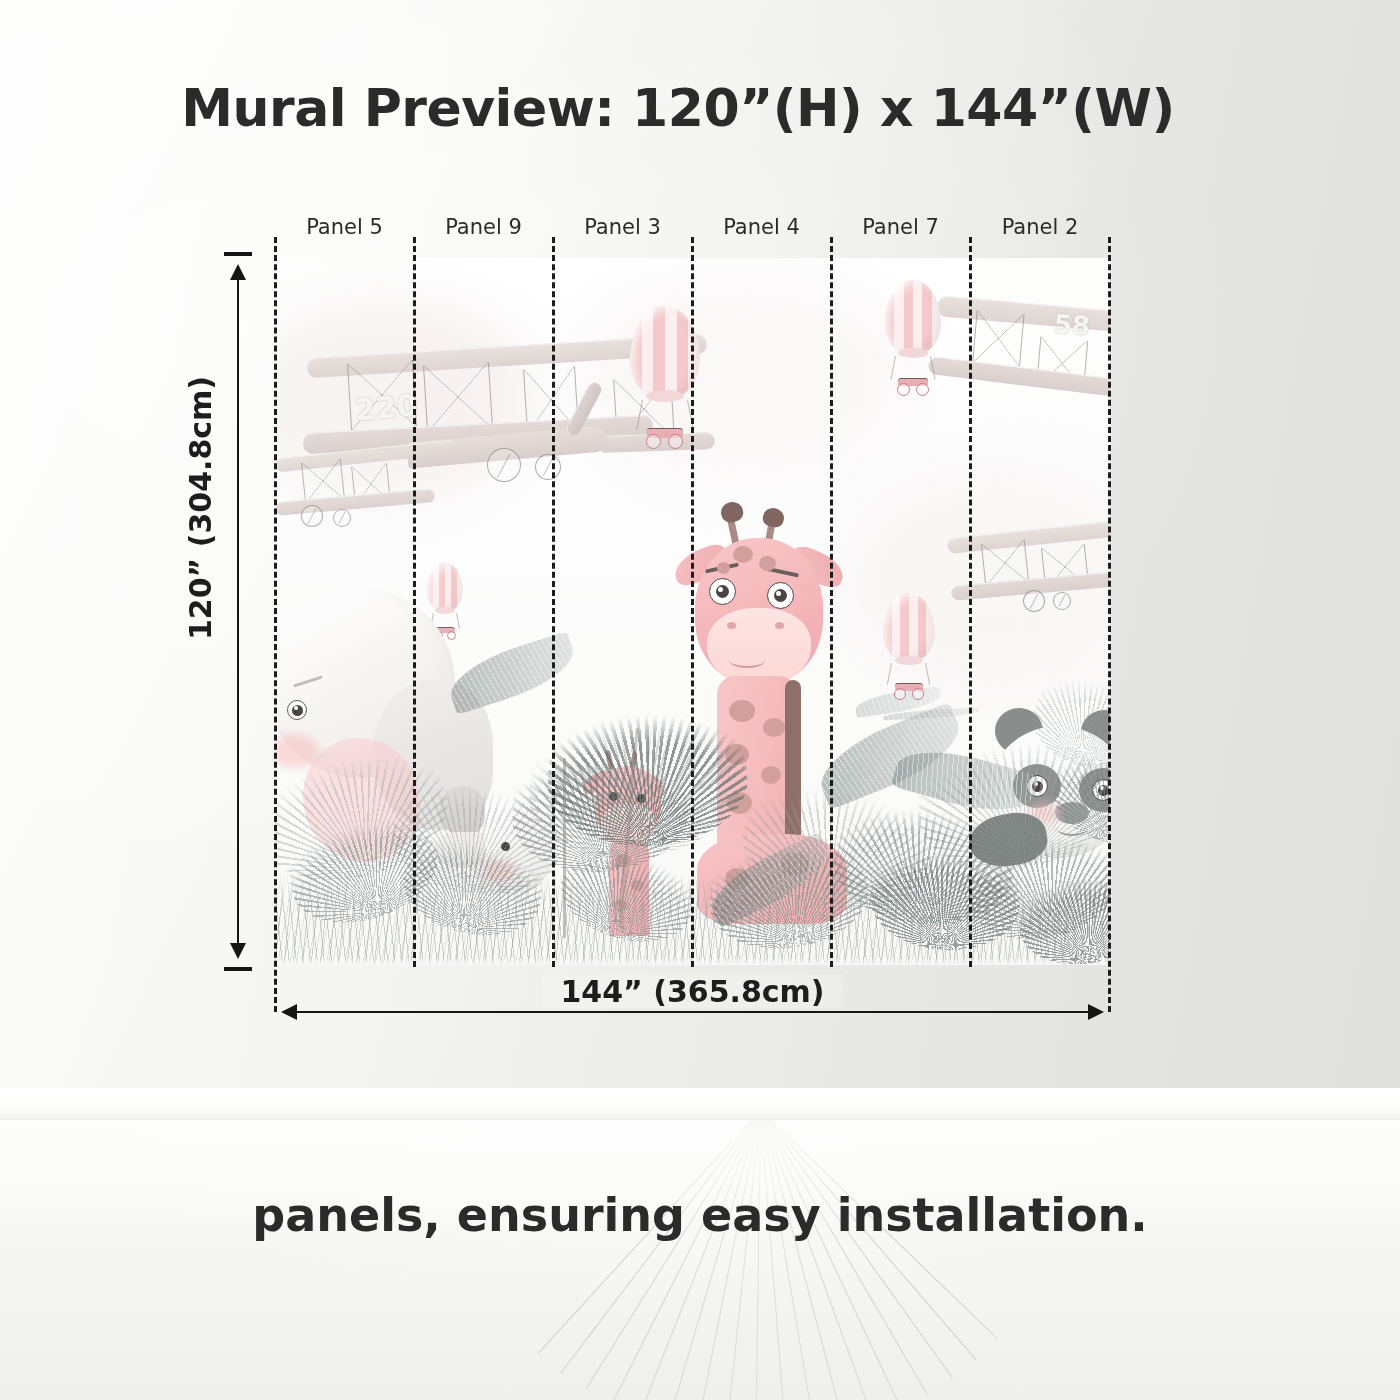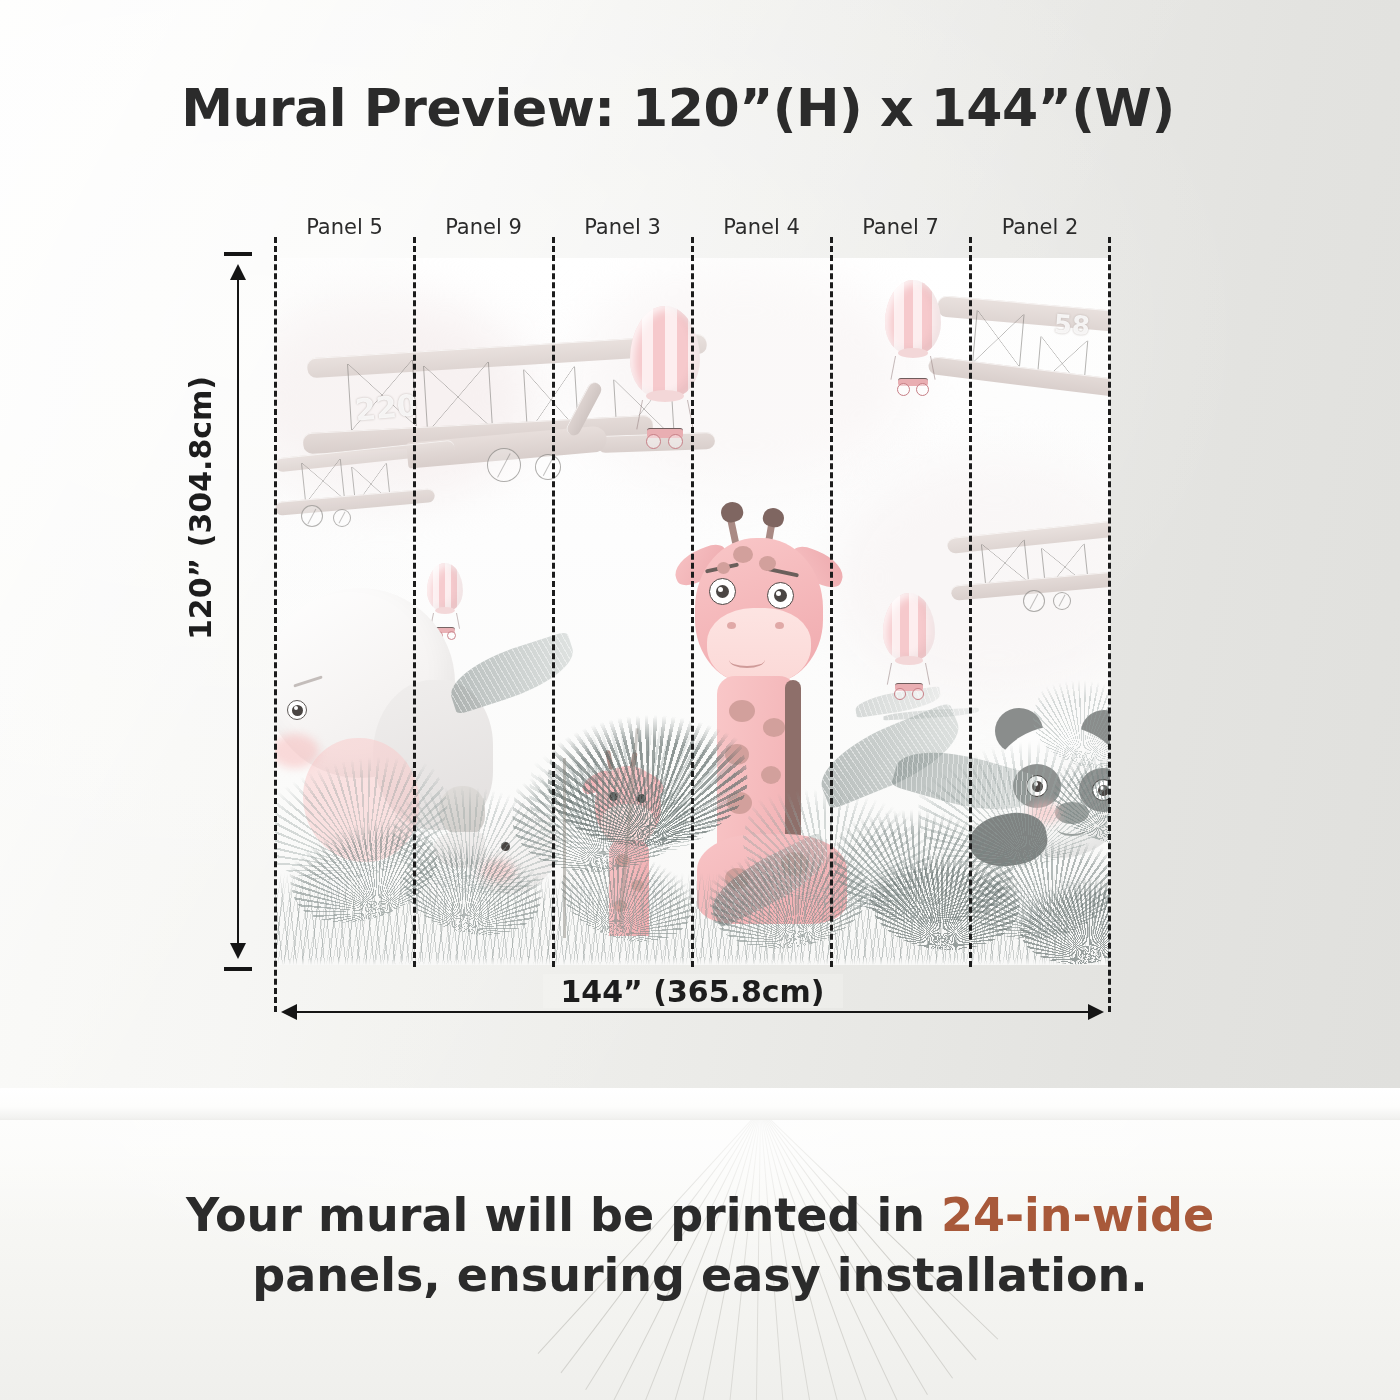--- a/index.html
+++ b/index.html
@@ -590,17 +590,14 @@
       <div class="plank" style="left: 760px; transform: rotate(21.6deg); opacity: 0.76;"></div>
       <div class="plank" style="left: 760px; transform: rotate(26.8deg); opacity: 0.81;"></div>
       <div class="plank" style="left: 760px; transform: rotate(32deg); opacity: 0.86;"></div>
       <div class="plank" style="left: 760px; transform: rotate(37.2deg); opacity: 0.91;"></div>
       <div class="plank" style="left: 760px; transform: rotate(42.4deg); opacity: 0.96;"></div>
     </div>
   <div class="sheen"></div>
 </div>
 
 <div id="caption">
-  <div>
-    <span>Your mural will be printed in </span><span class="accent">24-in-wide</span>
-  </div>
   <div>panels, ensuring easy installation.</div>
 </div>
 
 </body></html>

